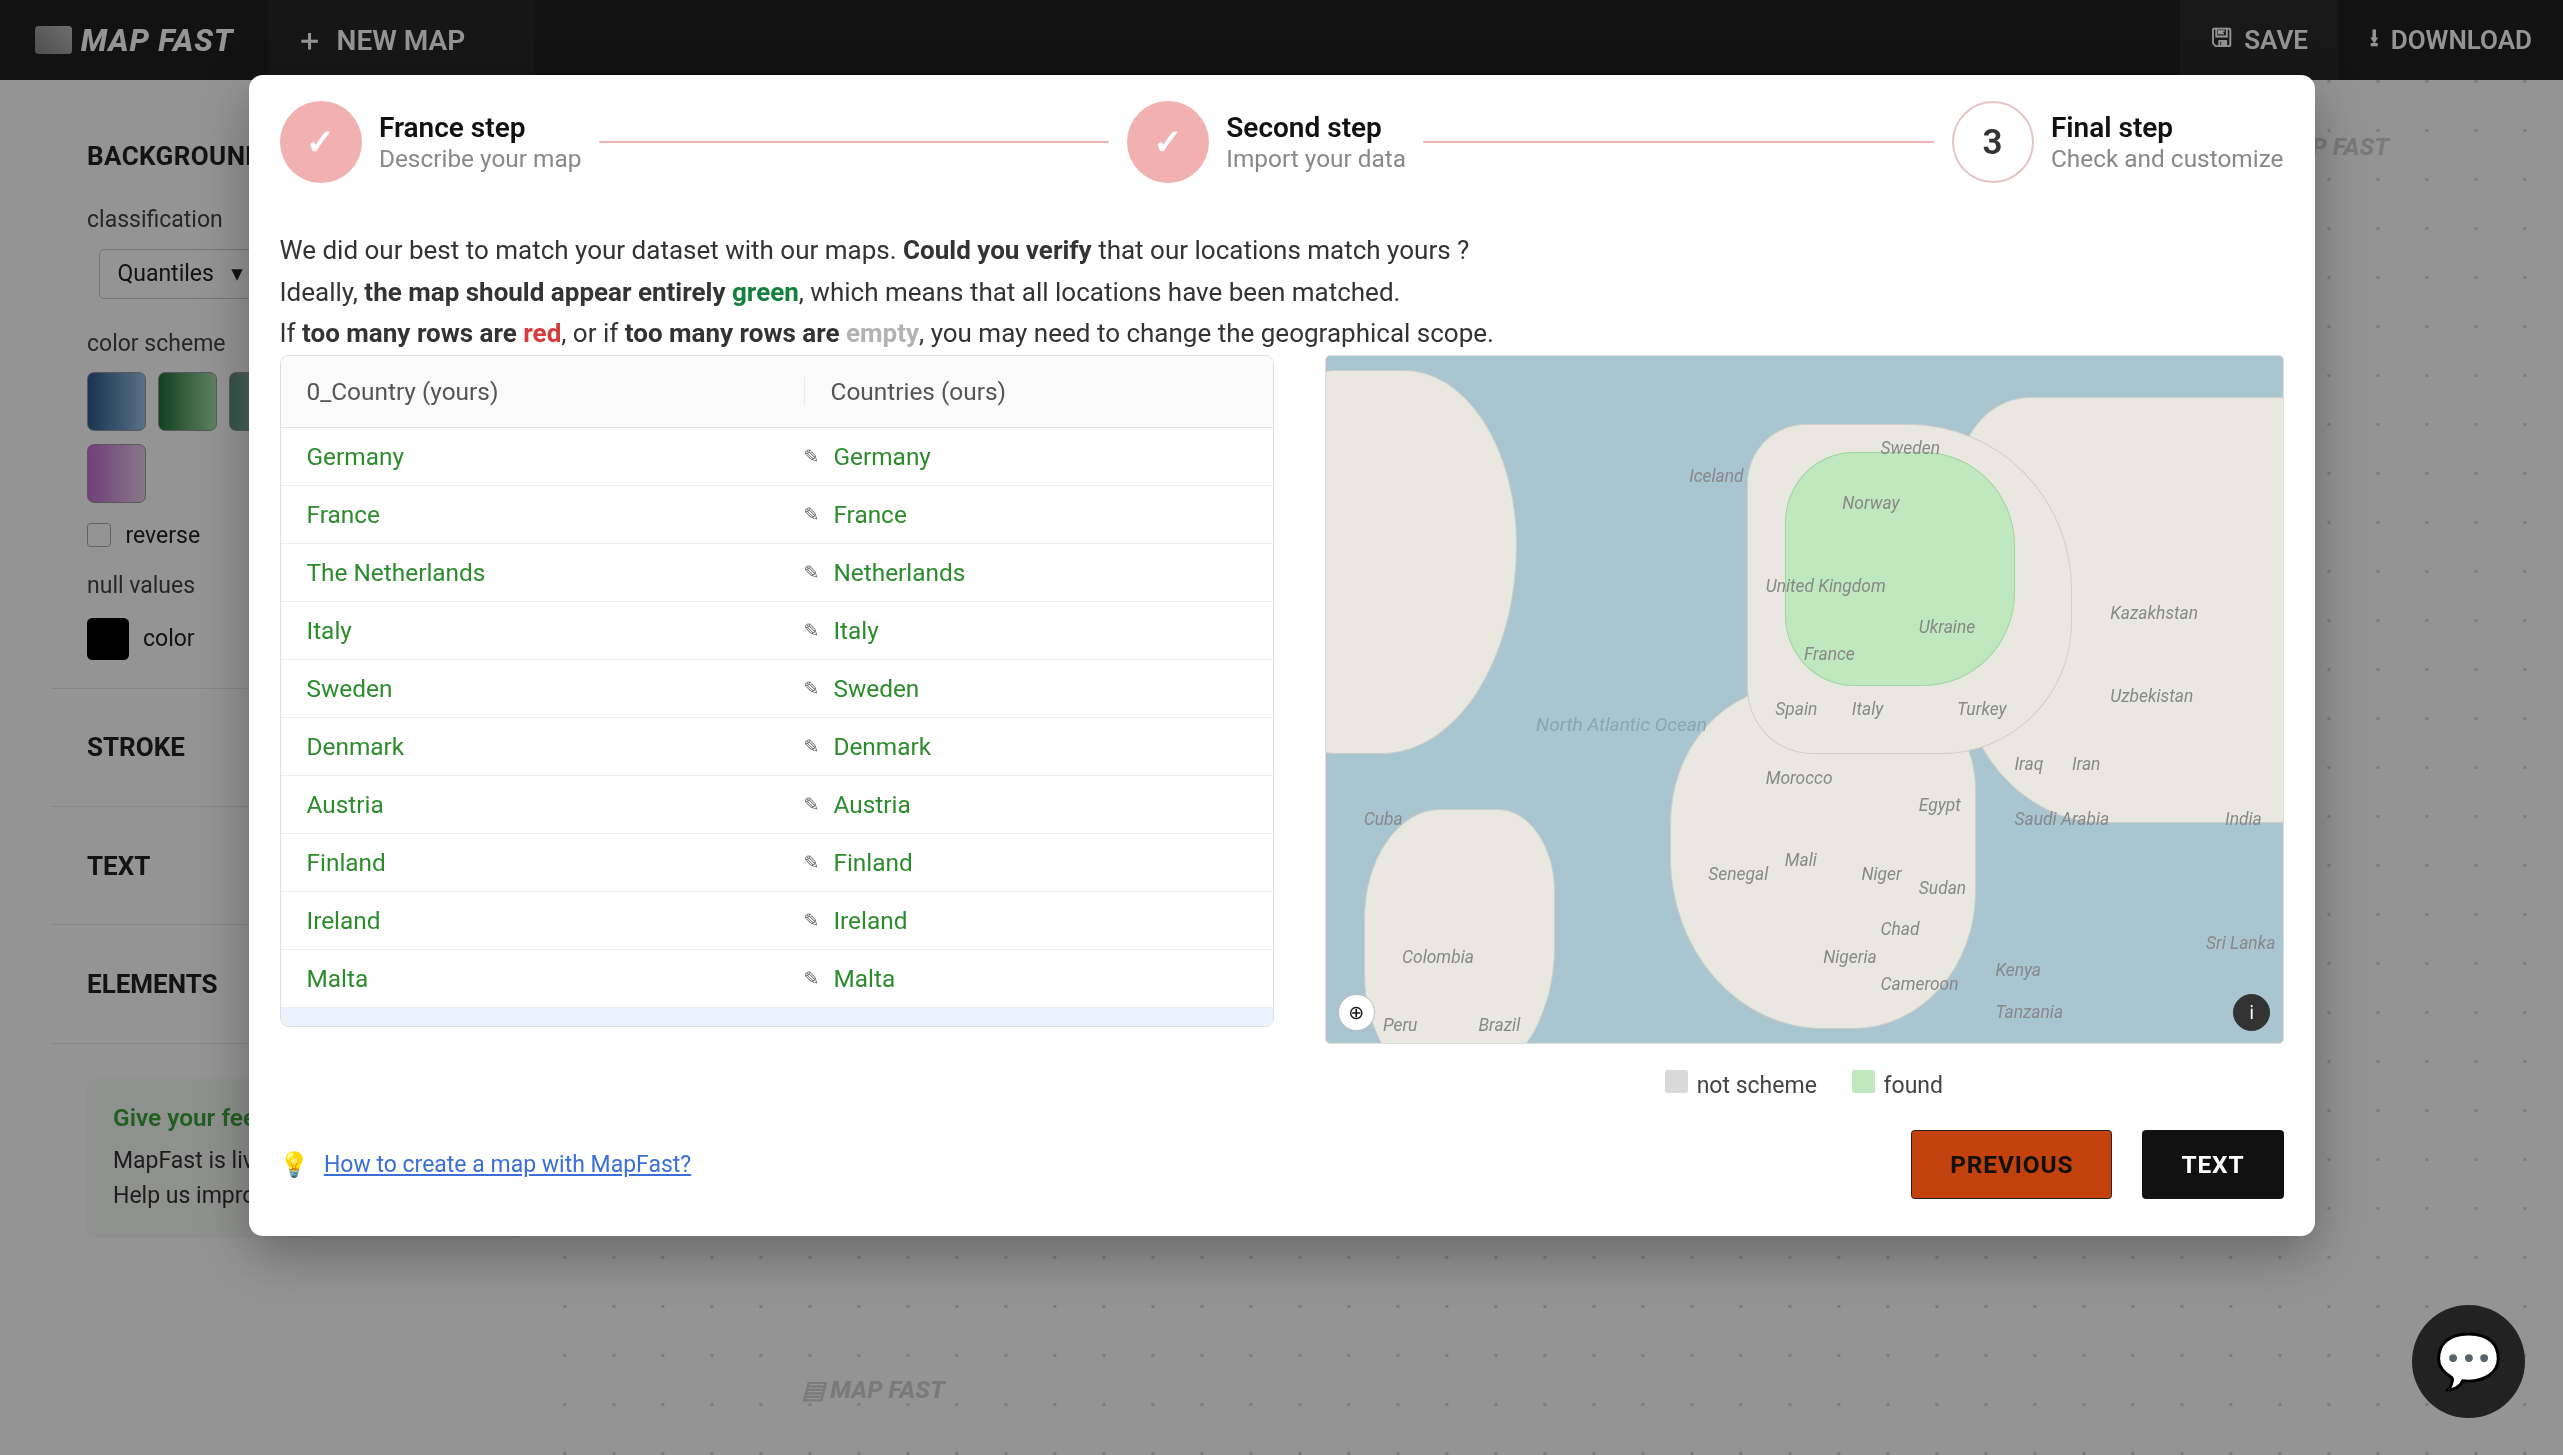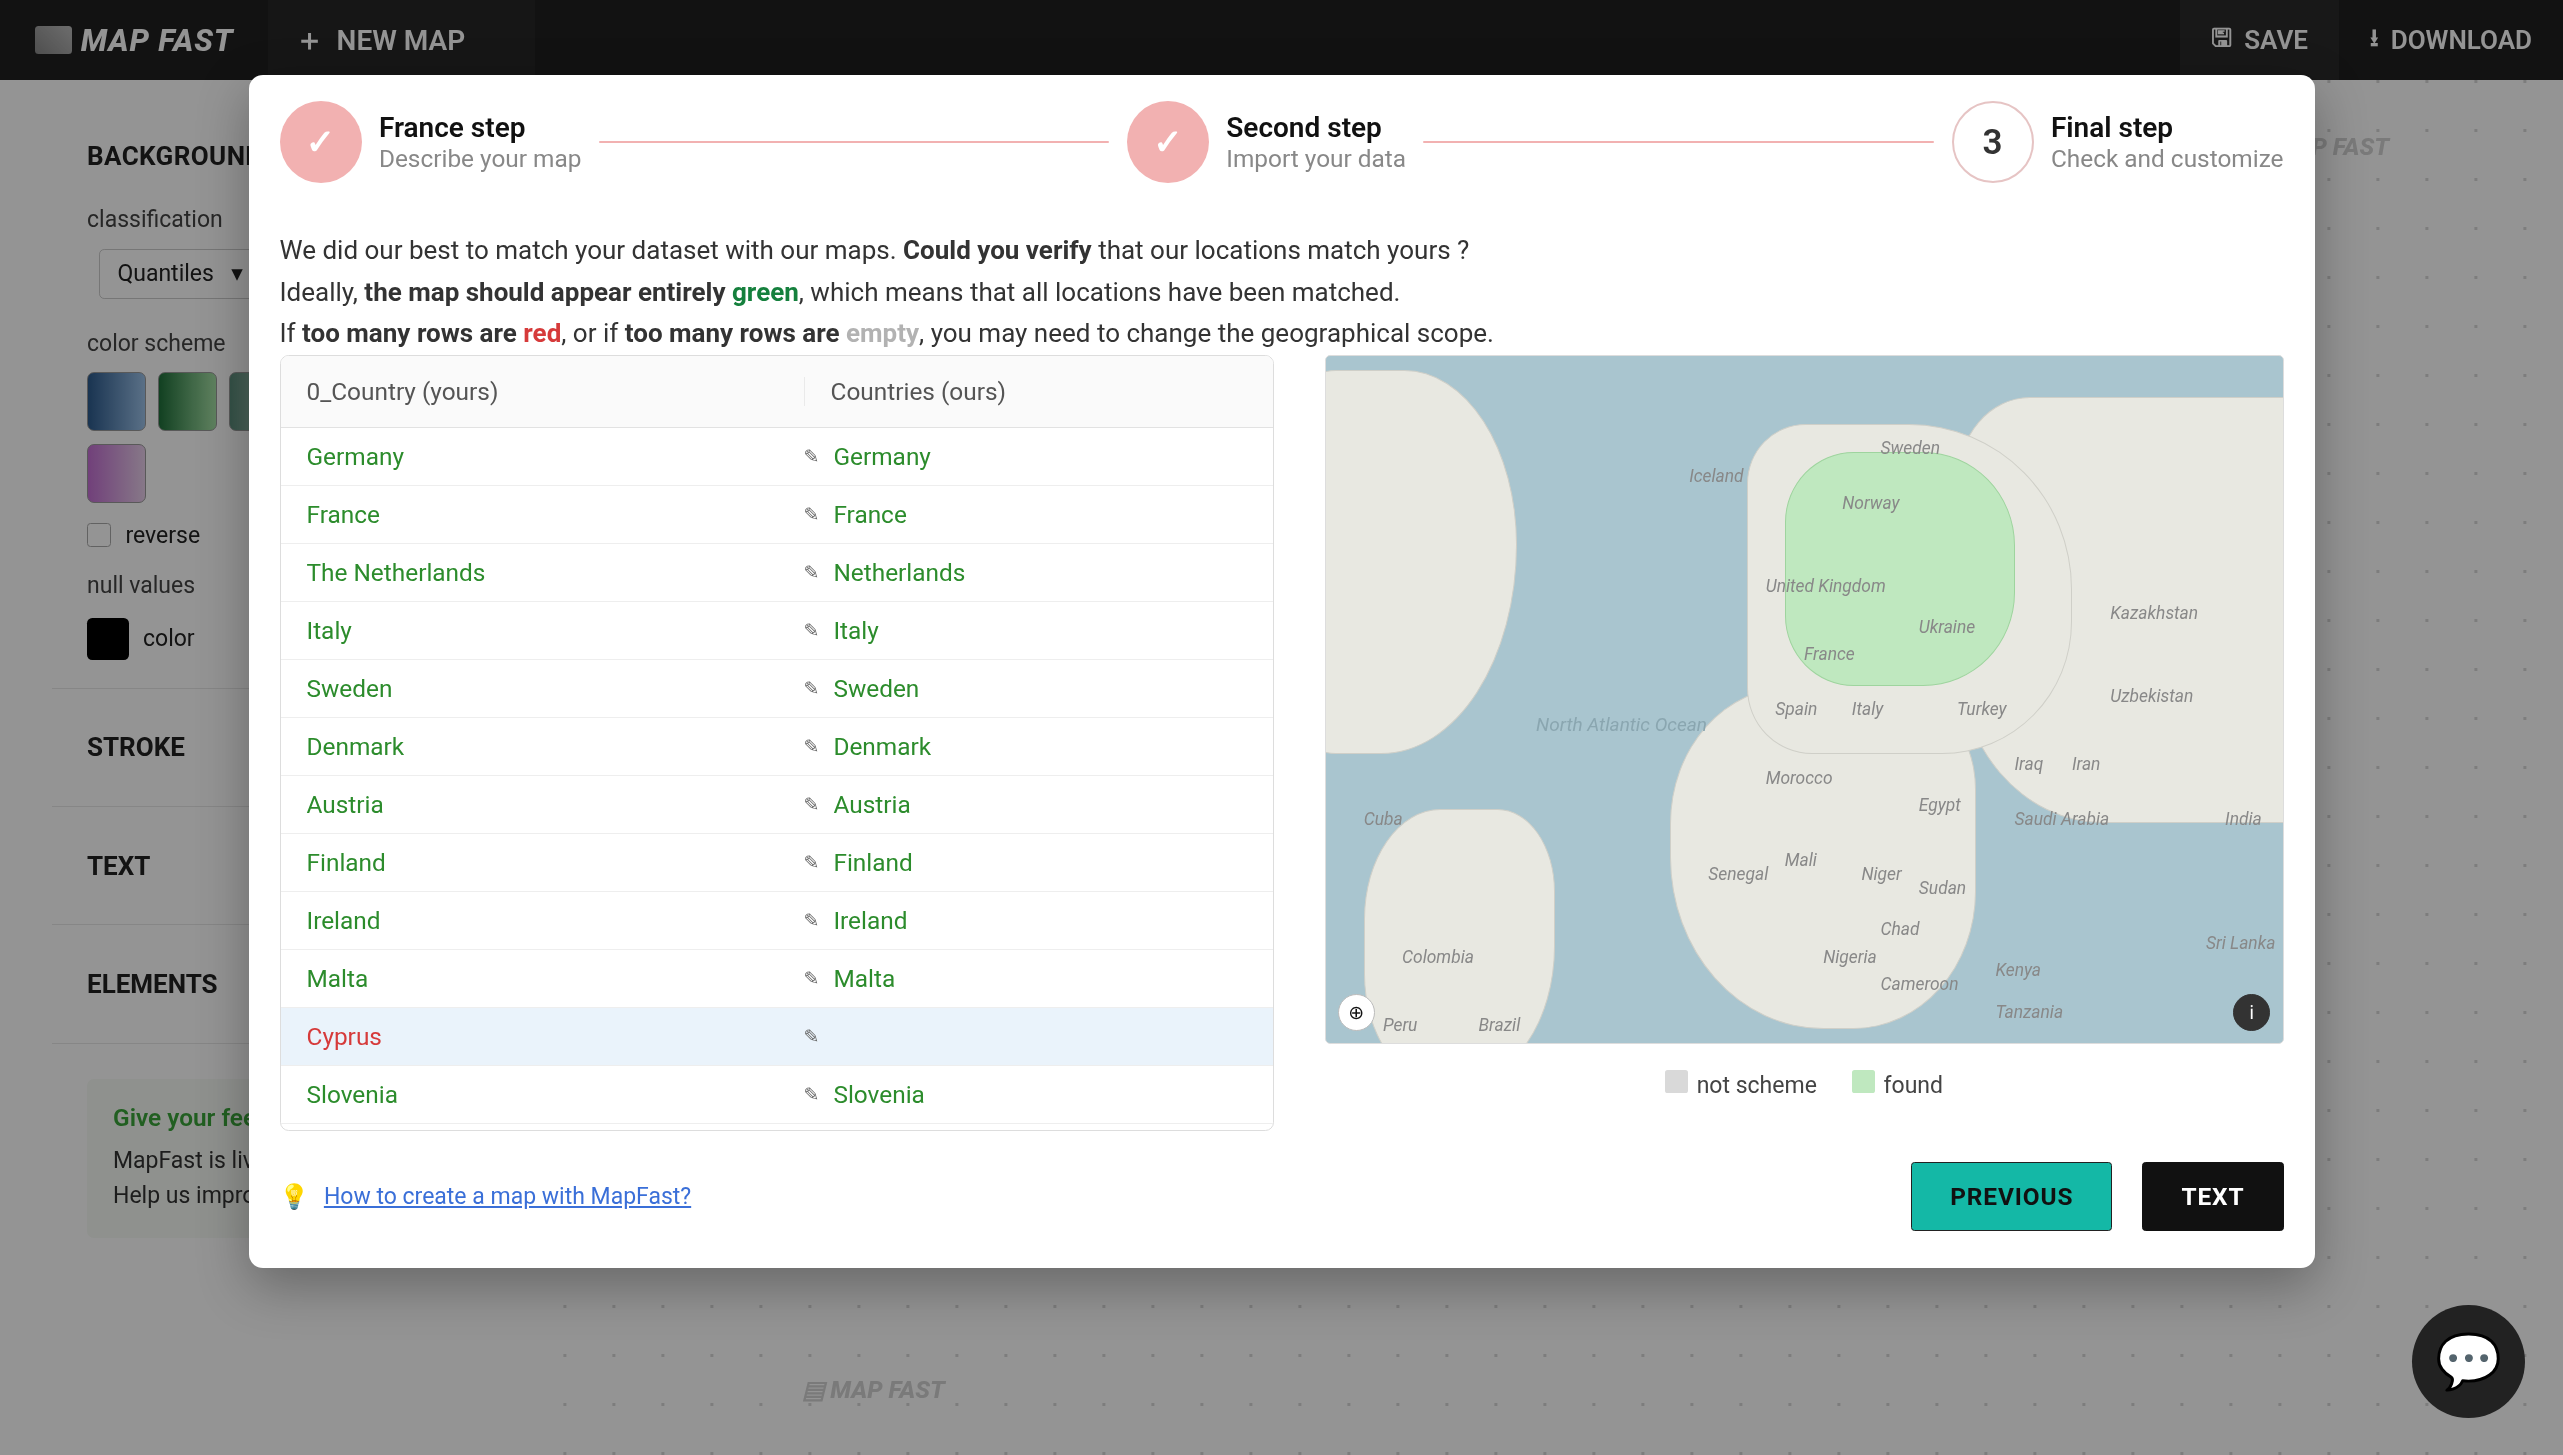--- a/index.html
+++ b/index.html
@@ -174,21 +174,21 @@
   .match-text b { font-weight:700; }
   .c-green { color:#15803d; font-weight:700; }
   .c-red { color:#d63a3a; font-weight:700; }
   .c-grey { color:#b2b2b2; font-weight:700; }
 
   .panel-row { display:flex; gap:51px; }
   .table-wrap {
     flex: 0 0 994px;
     border:0.9px solid #ddd; border-radius:8.7px; overflow:hidden;
     display:flex; flex-direction:column;
-    height: 776px;
+    height: 672px;
   }
   .thead { display:flex; background:#fafafa; border-bottom:0.9px solid #e2e2e2; padding: 21px 26px; font-size:24.4px; color:#555;}
   .th-l { flex: 0 0 497px; }
   .th-r { flex: 1; border-left: 1.7px solid #eaeaea; padding-left: 26px;}
   .tbody { flex:1; overflow-y:auto; }
   .trow {
     display:flex; border-bottom:0.9px solid #eee; font-size:24.4px;
     padding: 14px 26px; align-items:center;
   }
   .trow .l { flex:0 0 497px; }
@@ -235,21 +235,21 @@
     display:flex; align-items:center; margin-top:31px;
   }
   .hint { display:flex; align-items:center; gap:14px; font-size:23px; }
   .hint a { color:#3a6fd8; text-decoration:underline; }
   .hint-bulb { color:#3a6fd8; font-size:24.4px; }
   .btns { margin-left:auto; display:flex; gap:30px; }
   .btn {
     font-size:24.4px; font-weight:700; padding:19px 38px; border-radius:3.5px; cursor:pointer;
     letter-spacing:0.9px;
   }
-  .btn.prev { background:#14b8a6; border:1.7px solid #222;margin-left:36px; }
+  .btn.prev { background:#c2410c; border:1.7px solid #222;margin-left:36px; }
   .btn.next { background:#111; color:#fff; border:1.7px solid #111;}
 
   
   .chat-fab {
     position:absolute; right:38px; bottom:38px;
     width:113px; height:113px; border-radius:50%;
     background:#222; color:#fff; display:flex; align-items:center; justify-content:center;
     font-size:54px;
   }
 

